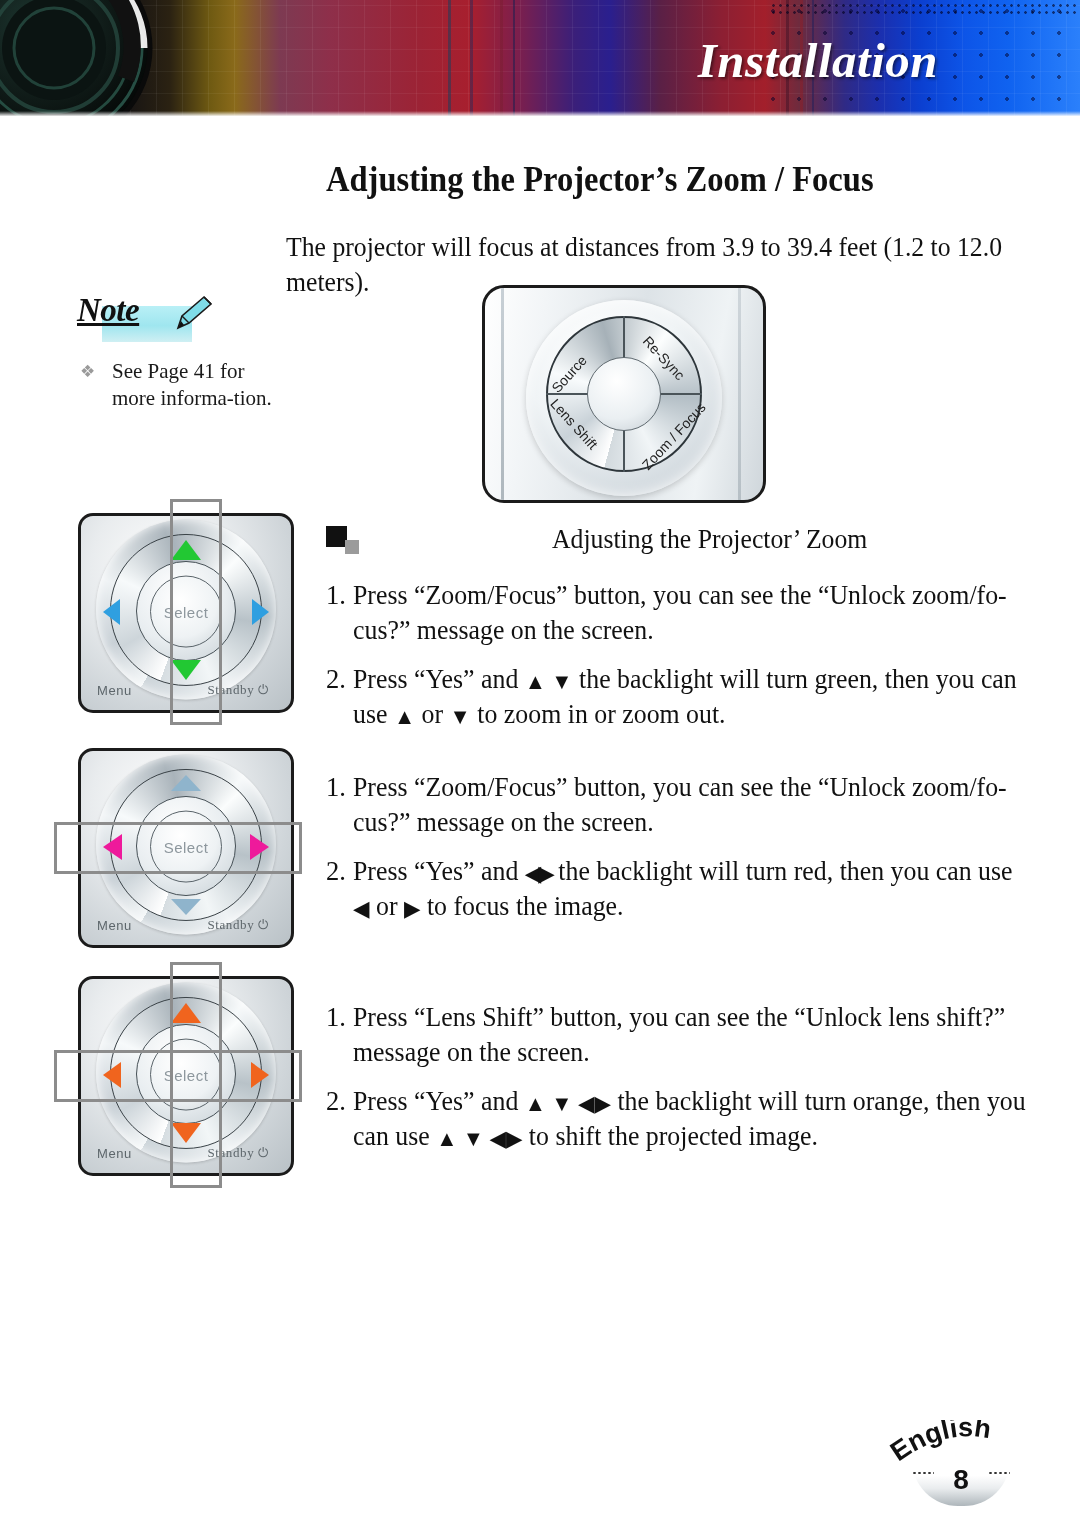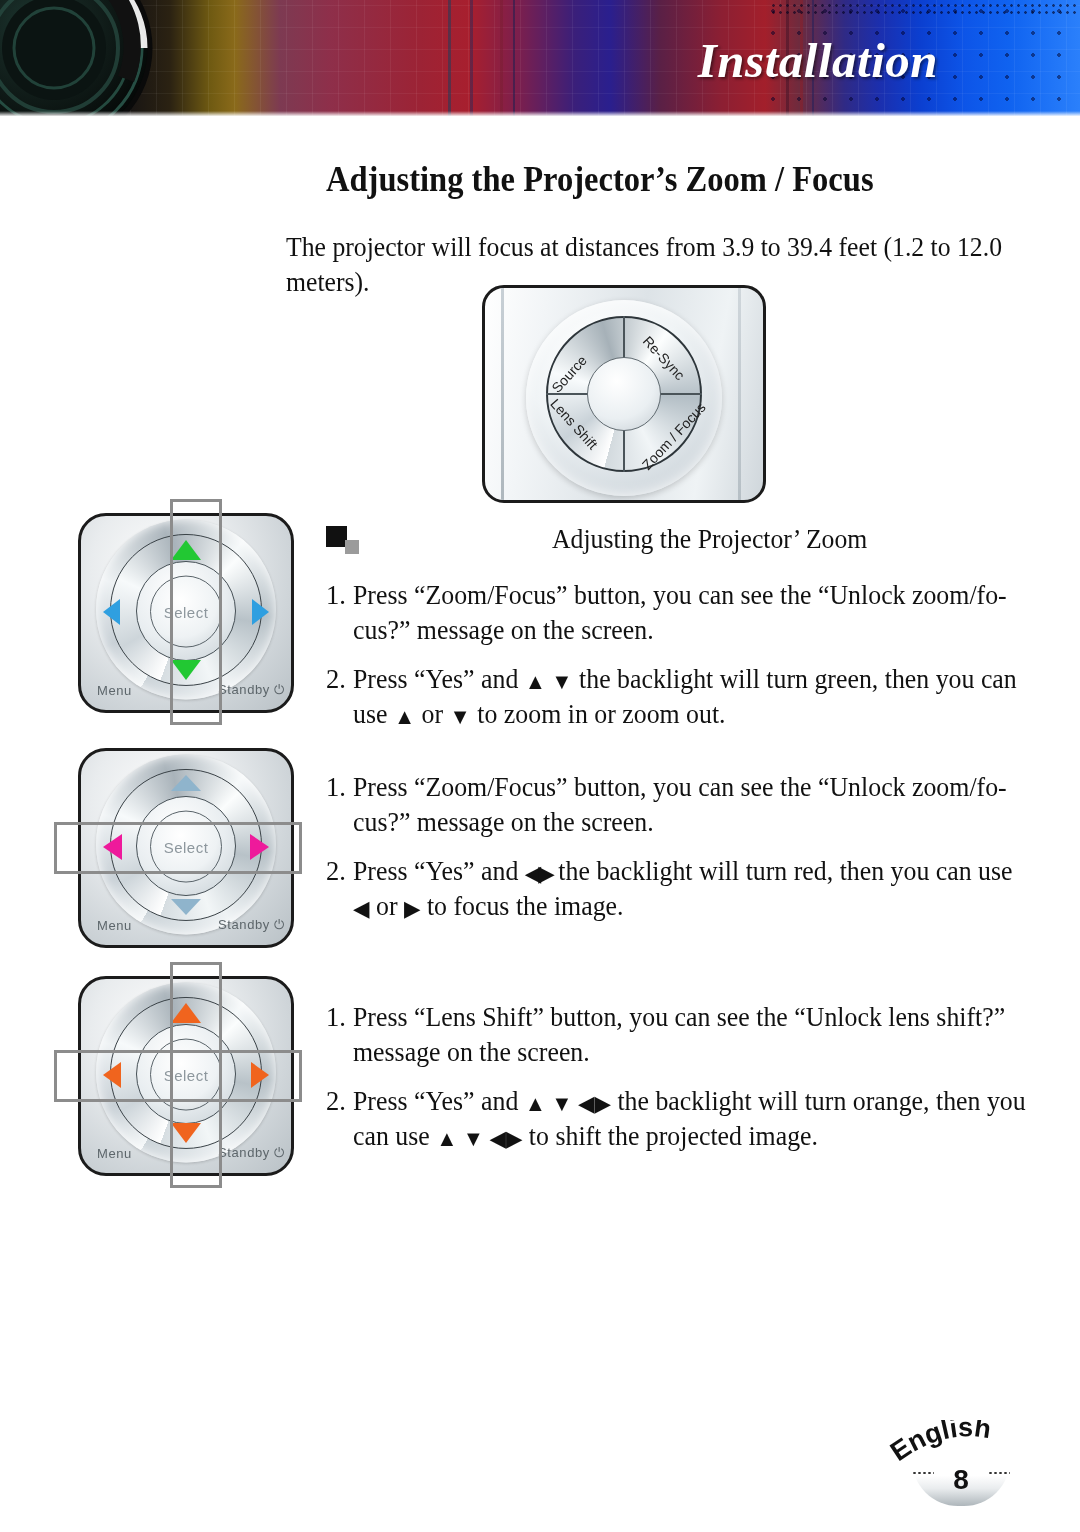--- a/index.html
+++ b/index.html
@@ -128,21 +128,21 @@
     font-size: 26.5px; line-height: 35px; color: #111;
     transform: scaleX(.975); transform-origin: left top;
   }
   .ar { display: inline-block; font-size: 22px; line-height: 1; vertical-align: -1px; letter-spacing: 0; }
   .ar.lr { letter-spacing: -3px; }
 
   
   .keypad { position: absolute; width: 232px; height: 214px; }
   .kp-body {
     position: absolute; left: 16px; top: 8px; width: 216px; height: 200px;
-    border: 3px solid #1b1b1b; border-radius: 28px;
+    border: 3px solid #1b1b1b; border-radius: 15px;
     background:
       radial-gradient(ellipse at 38% 28%, #fdfdfd 0%, #e9ecee 38%, #cfd5d9 70%, #b9c1c6 100%);
     overflow: hidden;
   }
   .kp-outerring {
     position: absolute; left: 50%; top: 50%; width: 180px; height: 180px;
     transform: translate(-50%,-52%); border-radius: 50%;
     background: conic-gradient(from 210deg,
       #f4f7f8 0deg, #c8d0d6 35deg, #eef2f4 80deg, #aab4bb 135deg,
       #f6f9fa 190deg, #b6c0c6 245deg, #eef2f4 300deg, #ccd4d9 360deg);
@@ -181,21 +181,21 @@
   .arrow.left  { left: 22px; top: 50%; transform: translateY(-54%);
                  border-top: 13px solid transparent; border-bottom: 13px solid transparent; }
   .arrow.right { right: 22px; top: 50%; transform: translateY(-54%);
                  border-top: 13px solid transparent; border-bottom: 13px solid transparent; }
   .kp-menu, .kp-standby {
     position: absolute; bottom: 12px;
     font-family: "Liberation Sans", sans-serif;
     font-size: 13px; color: #5d666b; letter-spacing: .6px;
   }
   .kp-menu { left: 16px; }
-  .kp-standby { right: 6px; }
+  .kp-standby { right: 22px; font-family: Liberation Serif, serif; }
   .hl-v {
     position: absolute; left: 108px; top: -6px; width: 52px; height: 226px;
     border: 3px solid #8c8c8c; background: transparent;
   }
   .hl-h {
     position: absolute; left: -8px; top: 82px; width: 248px; height: 52px;
     border: 3px solid #8c8c8c; background: transparent;
   }
 
   
@@ -300,20 +300,40 @@
       </svg>
     </div>
 
     <div class="banner-fade-bottom"></div>
     <div class="banner-title">Installation</div>
   </div>
 
   <div class="page-heading">Adjusting the Projector’s Zoom / Focus</div>
   <div class="intro">The projector will focus at distances from 3.9 to 39.4 feet (1.2 to 12.0 meters).</div>
 
+  <div class="note">
+    <div class="note-badge">
+      <div class="note-bg"></div>
+      <div class="note-word">Note</div>
+      <div class="note-pencil">
+        <svg width="44" height="40" viewBox="0 0 44 40">
+          <path d="M8 34 L12 22 L34 3 L41 10 L19 29 Z" fill="#7fdce8" stroke="#1b1b1b" stroke-width="1.6"></path>
+          <path d="M12 22 L19 29" stroke="#1b1b1b" stroke-width="1.4"></path>
+          <path d="M8 34 L14 31 L11 27 Z" fill="#111"></path>
+          <path d="M34 3 L41 10" stroke="#1b1b1b" stroke-width="1.6"></path>
+        </svg>
+      </div>
+    </div>
+    <div class="note-list">
+      <div class="note-item">
+        <span class="note-bullet">❖</span>
+        <span class="note-text">See Page 41 for more informa-tion.</span>
+      </div>
+    </div>
+  </div>
 
   <div class="ctrlpanel">
     <div class="cp-edgeL"></div>
     <div class="cp-edgeR"></div>
     <div class="cp-dial-outer"></div>
     <div class="cp-dial">
       <div class="cp-sep v-top"></div>
       <div class="cp-sep v-bot"></div>
       <div class="cp-sep h-left"></div>
       <div class="cp-sep h-right"></div>

